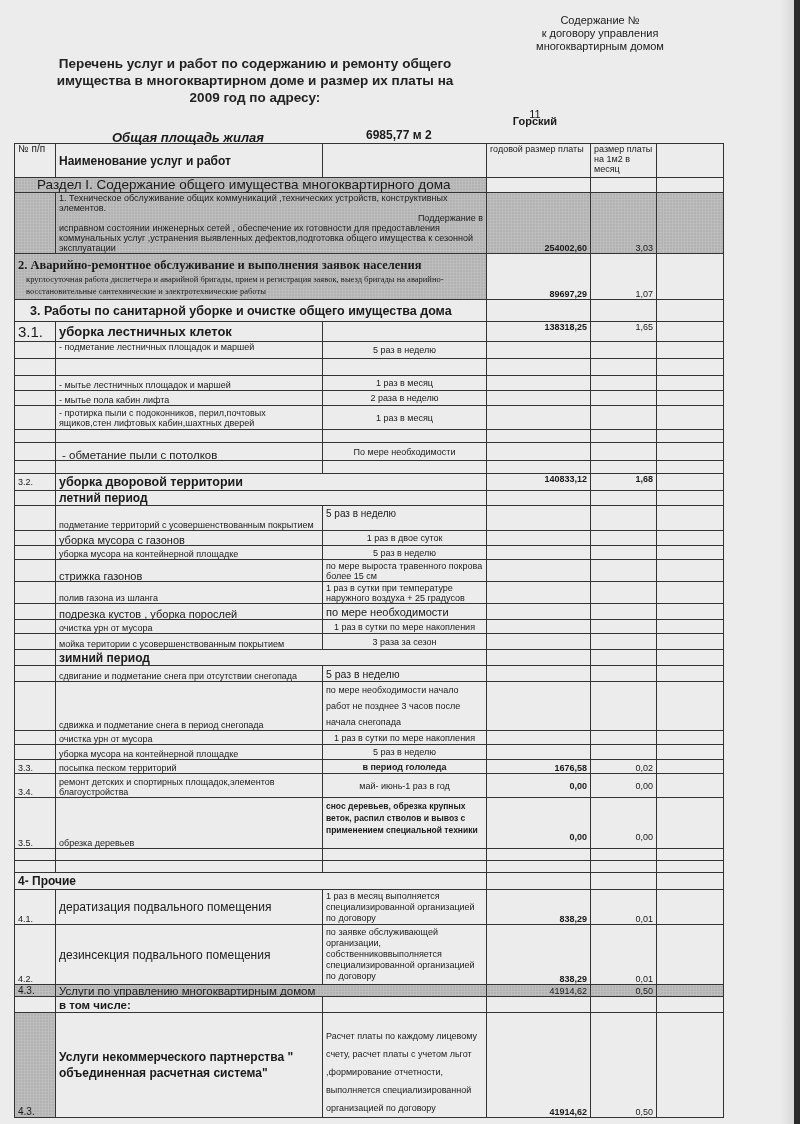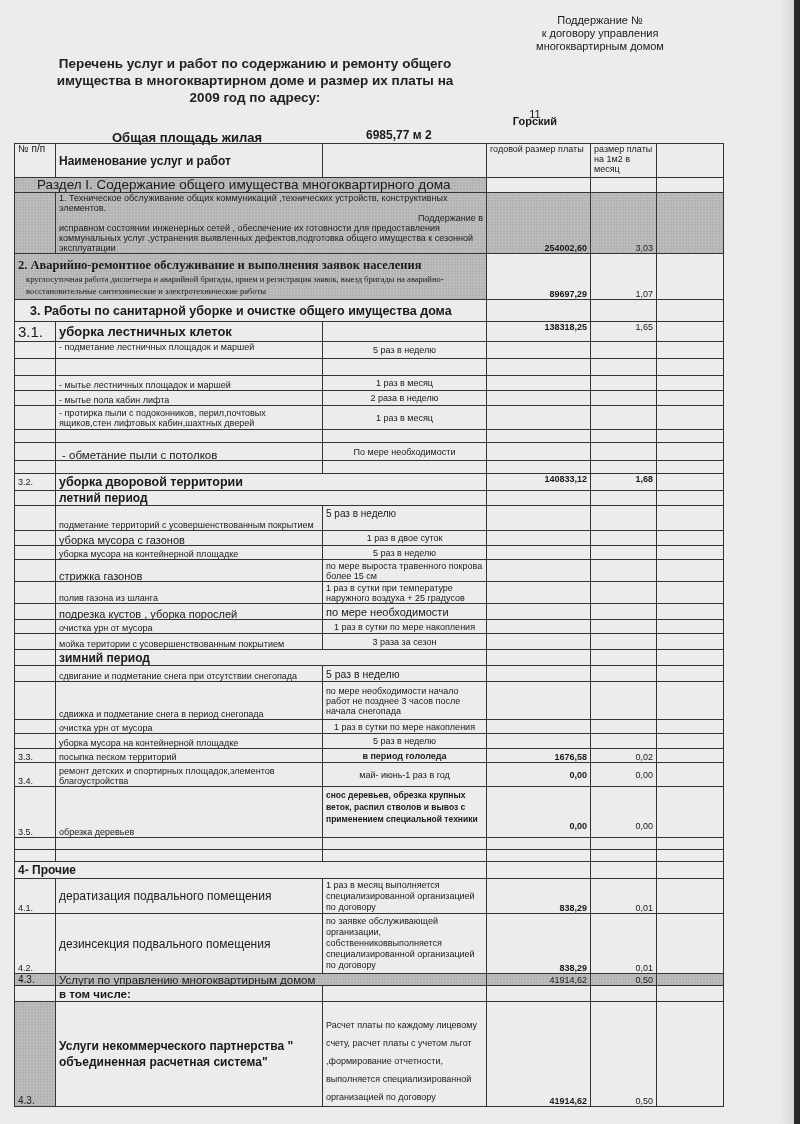--- a/index.html
+++ b/index.html
@@ -8,21 +8,21 @@
     background:#ececec;
     font-family:"Liberation Sans", sans-serif;
     color:#1a1a1a;
   }
   .page-edge { position:absolute; top:0; right:0; width:6px; height:1124px; background:#2a2a2a; }
   .page-shadow { position:absolute; top:0; right:6px; width:14px; height:1124px; background:linear-gradient(to right, #ececec, #d8d8d8); }
   .appendix { position:absolute; left:530px; top:14px; width:140px; text-align:center; font-size:11px; line-height:13px; }
   .title { position:absolute; left:40px; top:55px; width:430px; text-align:center; font-size:13.5px; line-height:17px; font-weight:bold; color:#222; }
   .address { position:absolute; left:505px; top:90px; width:60px; text-align:center; font-size:11px; font-weight:bold; line-height:14px;margin-top:24px; }
   .house { position:absolute; left:505px; top:108px; width:60px; text-align:center; font-size:11px; }
-  .living-area-label { position:absolute; left:112px; top:130px; font-size:13px; font-weight:bold; }
+  .living-area-label { position:absolute; left:112px; top:130px; font-size:13px; font-weight:bold;font-style:italic; }
   .living-area-value { position:absolute; left:366px; top:128px; font-size:12px; font-weight:bold; }
 
   table.grid {
     position:absolute; left:14px; top:143px; width:709px;
     border-collapse:collapse; table-layout:fixed;
   }
   table.grid td {
     border:1px solid #333; padding:0 3px; vertical-align:bottom;
     font-size:9px; line-height:10px; overflow:hidden;
   }
@@ -44,21 +44,21 @@
   .freq { font-size:11.5px; text-align:center; vertical-align:middle !important; }
   .freq-s { font-size:8px; line-height:10px; text-align:center; vertical-align:middle !important; }
 </style>
 </head>
 <body>
 
 <div class="page-shadow"></div>
 <div class="page-edge"></div>
 
 <div class="appendix">
-  <div>Поддержание №</div>
+  <div>Содержание №</div>
   <div>к договору управления</div>
   <div>многоквартирным домом</div>
 </div>
 
 <div class="title">Перечень услуг и работ по содержанию и ремонту общего имущества в многоквартирном доме и размер их платы на 2009 год  по адресу:</div>
 <div class="address">Горский</div>
 <div class="house">11</div>
 
 <div class="living-area-label">Общая площадь жилая</div>
 <div class="living-area-value">6985,77  м 2</div>
@@ -281,21 +281,21 @@
     <td></td>
     <td class="tiny">сдвигание и подметание снега при отсутствии снегопада</td>
     <td class="mid c" style="font-size:10.5px">5 раз в неделю</td>
     <td></td>
         <td></td>
         <td></td>
   </tr>
   <tr style="height:38px">
     <td></td>
     <td class="tiny">сдвижка и подметание снега в период снегопада</td>
-    <td class="tiny c mid" style="line-height:10px">по мере необходимости начало работ не позднее 3 часов после начала снегопада</td>
+    <td class="tiny c mid" style="line-height:16px">по мере необходимости начало работ не позднее 3 часов после начала снегопада</td>
     <td></td>
         <td></td>
         <td></td>
   </tr>
   <tr style="height:14px">
     <td></td>
     <td class="tiny">очистка урн от мусора</td>
     <td class="freq-s">1 раз в сутки по мере накопления</td>
     <td></td>
         <td></td>

